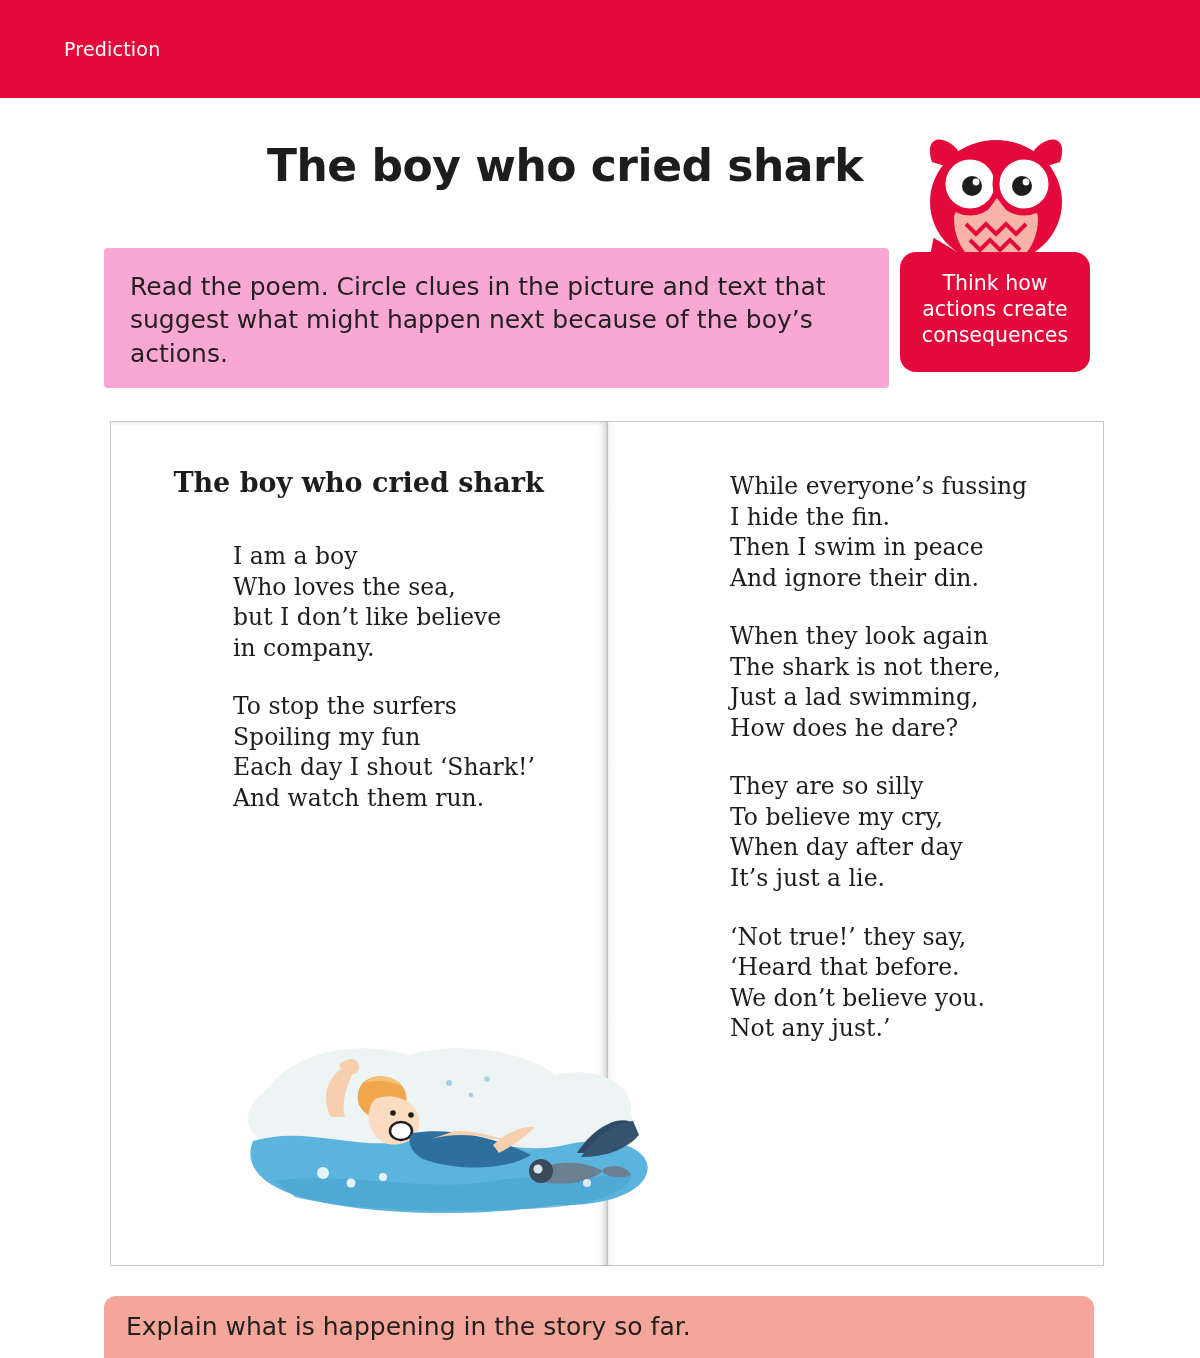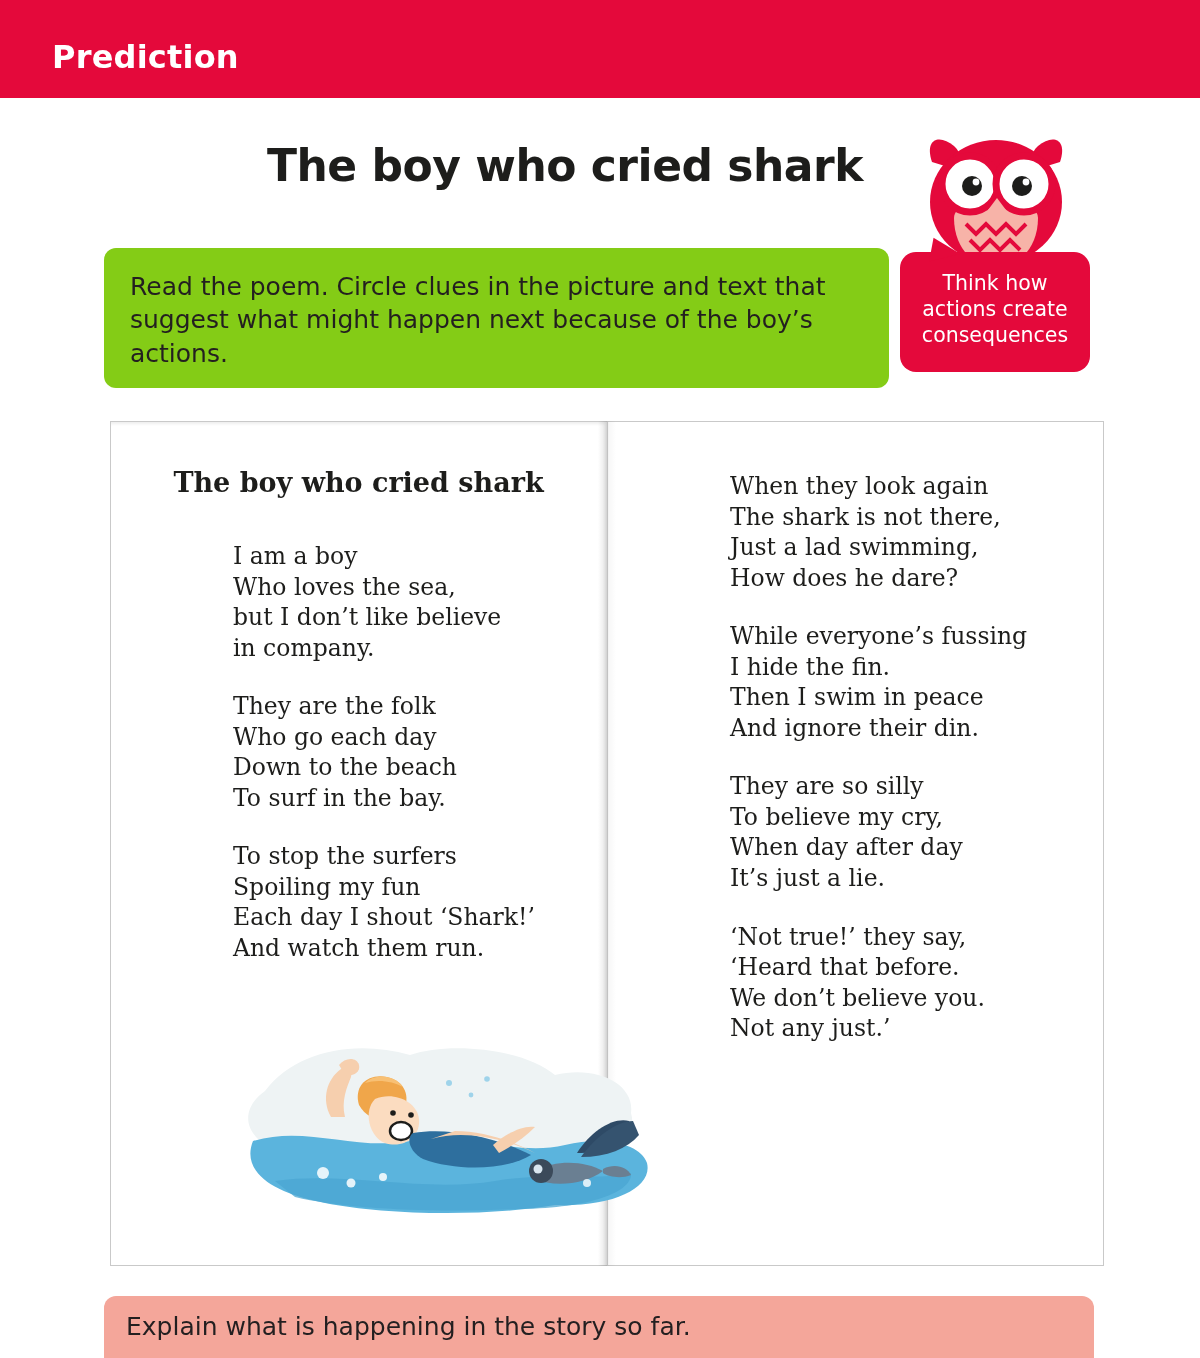--- a/index.html
+++ b/index.html
@@ -16,24 +16,24 @@
   
   .top-banner {
     position: absolute;
     left: 0; top: 0;
     width: 1200px;
     height: 98px;
     background: #e4093b;
   }
   .top-banner .label {
     position: absolute;
-    left: 52px;
+    left: 64px;
     top: 38px;
-    font-size: 32px;
-    font-weight: bold;
+    font-size: 19px;
+    font-weight: normal;
     color: #ffffff;
     letter-spacing: 0.2px;
     font-family: "DejaVu Sans", sans-serif;
   }
 
   
   .page-title {
     position: absolute;
     left: 0;
     top: 140px;
@@ -46,22 +46,22 @@
     letter-spacing: -0.5px;
   }
 
   
   .instruction {
     position: absolute;
     left: 104px;
     top: 248px;
     width: 785px;
     min-height: 135px;
-    background: #84cc16;
-    border-radius: 12px;
+    background: #f9a8d4;
+    border-radius: 4px;
     padding: 22px 26px 18px 26px;
   }
   .instruction p {
     margin: 0;
     font-size: 25px;
     line-height: 1.33;
     color: #231f20;
     font-family: "DejaVu Sans", sans-serif;
   }
 
@@ -233,39 +233,35 @@
   <div class="page-right"></div>
   <div class="spine"></div>
 
   <div class="poem-title">The boy who cried shark</div>
 
   <div class="poem-col-left">
     <p class="stanza" style="white-space:pre-line">I am a boy
 Who loves the sea,
 but I don’t like believe
 in company.</p>
-    <p class="stanza" style="white-space:pre-line">They are the folk
-Who go each day
-Down to the beach
-To surf in the bay.</p>
     <p class="stanza" style="white-space:pre-line">To stop the surfers
 Spoiling my fun
 Each day I shout ‘Shark!’
 And watch them run.</p>
   </div>
 
   <div class="poem-col-right">
+    <p class="stanza" style="white-space:pre-line">While everyone’s fussing
+I hide the fin.
+Then I swim in peace
+And ignore their din.</p>
     <p class="stanza" style="white-space:pre-line">When they look again
 The shark is not there,
 Just a lad swimming,
 How does he dare?</p>
-    <p class="stanza" style="white-space:pre-line">While everyone’s fussing
-I hide the fin.
-Then I swim in peace
-And ignore their din.</p>
     <p class="stanza" style="white-space:pre-line">They are so silly
 To believe my cry,
 When day after day
 It’s just a lie.</p>
     <p class="stanza" style="white-space:pre-line">‘Not true!’ they say,
 ‘Heard that before.
 We don’t believe you.
 Not any just.’</p>
   </div>
 

